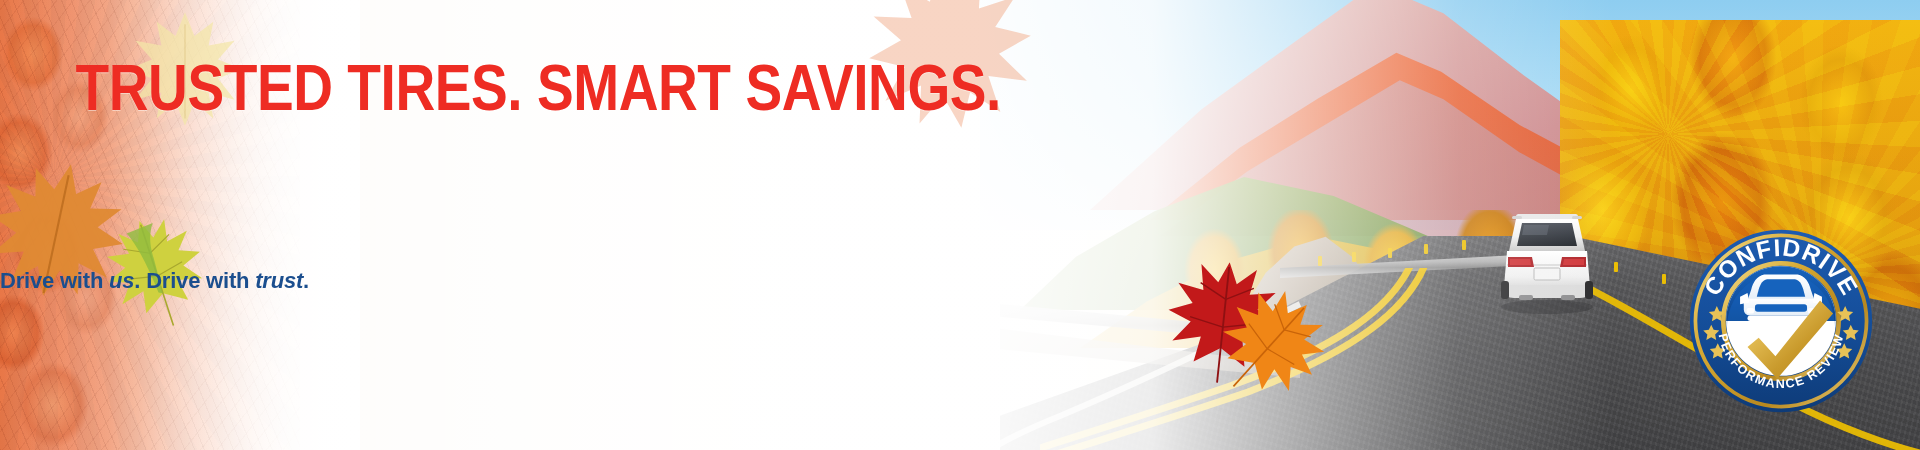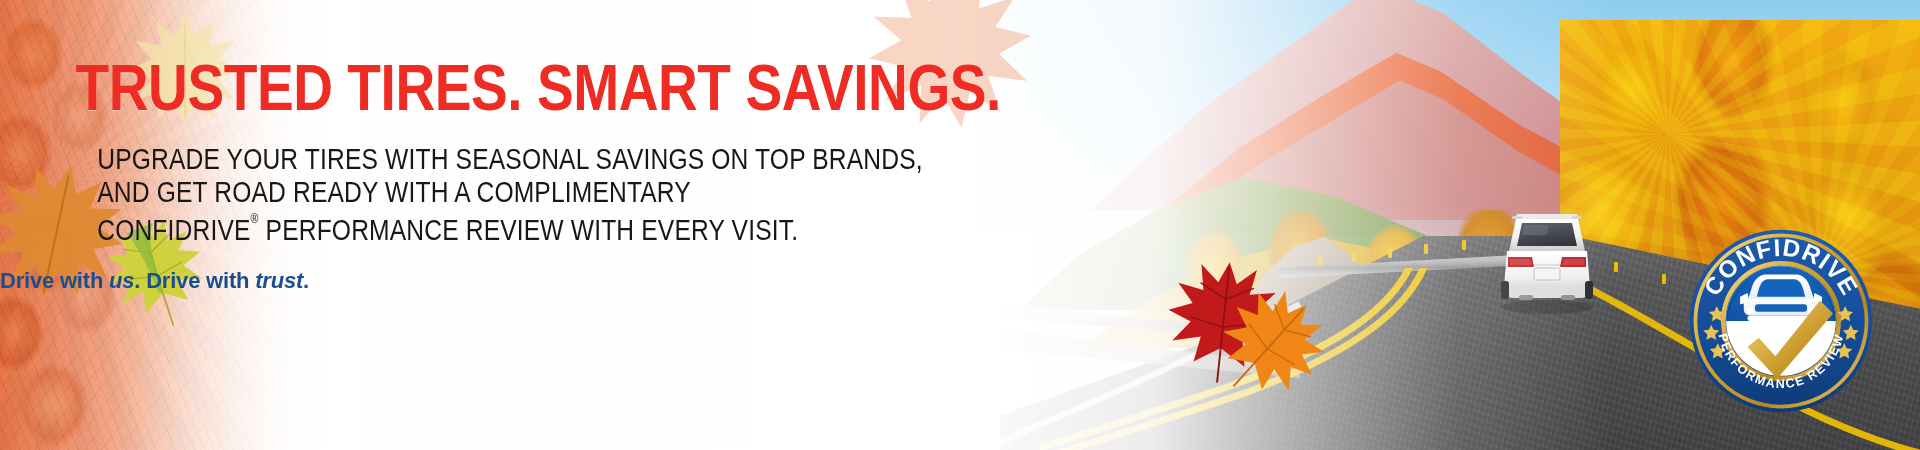--- a/index.html
+++ b/index.html
@@ -388,25 +388,20 @@
       <path d="M50 106 C50 92 50 82 50 74 L28 88 L32 66 L8 72 L22 54 L2 46 L22 38 L8 22 L30 26 L26 4 L42 18 L50 0 L58 18 L74 4 L70 26 L92 22 L78 38 L98 46 L78 54 L92 72 L68 66 L72 88 L50 74" fill="#f08616"></path>
       <path d="M50 4 L50 104" stroke="#c96409" stroke-width="1.6" fill="none"></path>
       <path d="M50 32 L27 20 M50 32 L73 20 M50 56 L21 50 M50 56 L79 50" stroke="#c96409" stroke-width="1.2" fill="none"></path>
     </svg>
   </div>
 
   <div class="content">
 
     <div class="headline">TRUSTED TIRES. SMART SAVINGS.</div>
 
-    <div class="subcopy">
-      <span class="ln">UPGRADE YOUR TIRES WITH SEASONAL SAVINGS ON TOP BRANDS,</span>
-      <span class="ln">AND GET ROAD READY WITH A COMPLIMENTARY</span>
-      <span class="ln"><span>CONFIDRIVE</span><sup>®</sup><span> PERFORMANCE REVIEW WITH EVERY VISIT.</span></span>
-    </div>
 
     <div class="tagline"><span>Drive with </span><em>us</em><span>. Drive with </span><em>trust</em><span>.</span></div>
 
   </div>
 
   <div class="badge">
     <svg width="186" height="186" viewBox="0 0 200 200">
       <defs>
         <linearGradient id="ringBlue" x1="0" y1="0" x2="0" y2="1">
           <stop offset="0%" stop-color="#1d5bb0"></stop>

